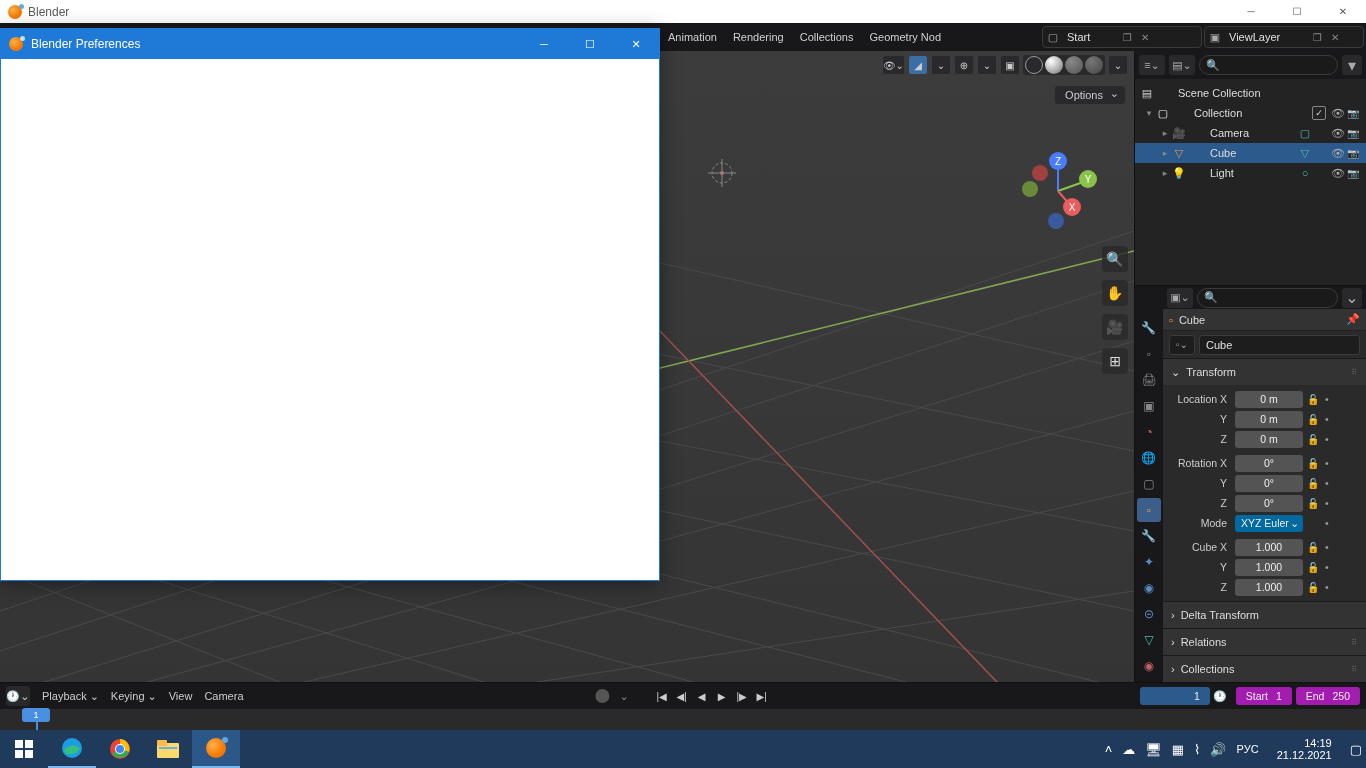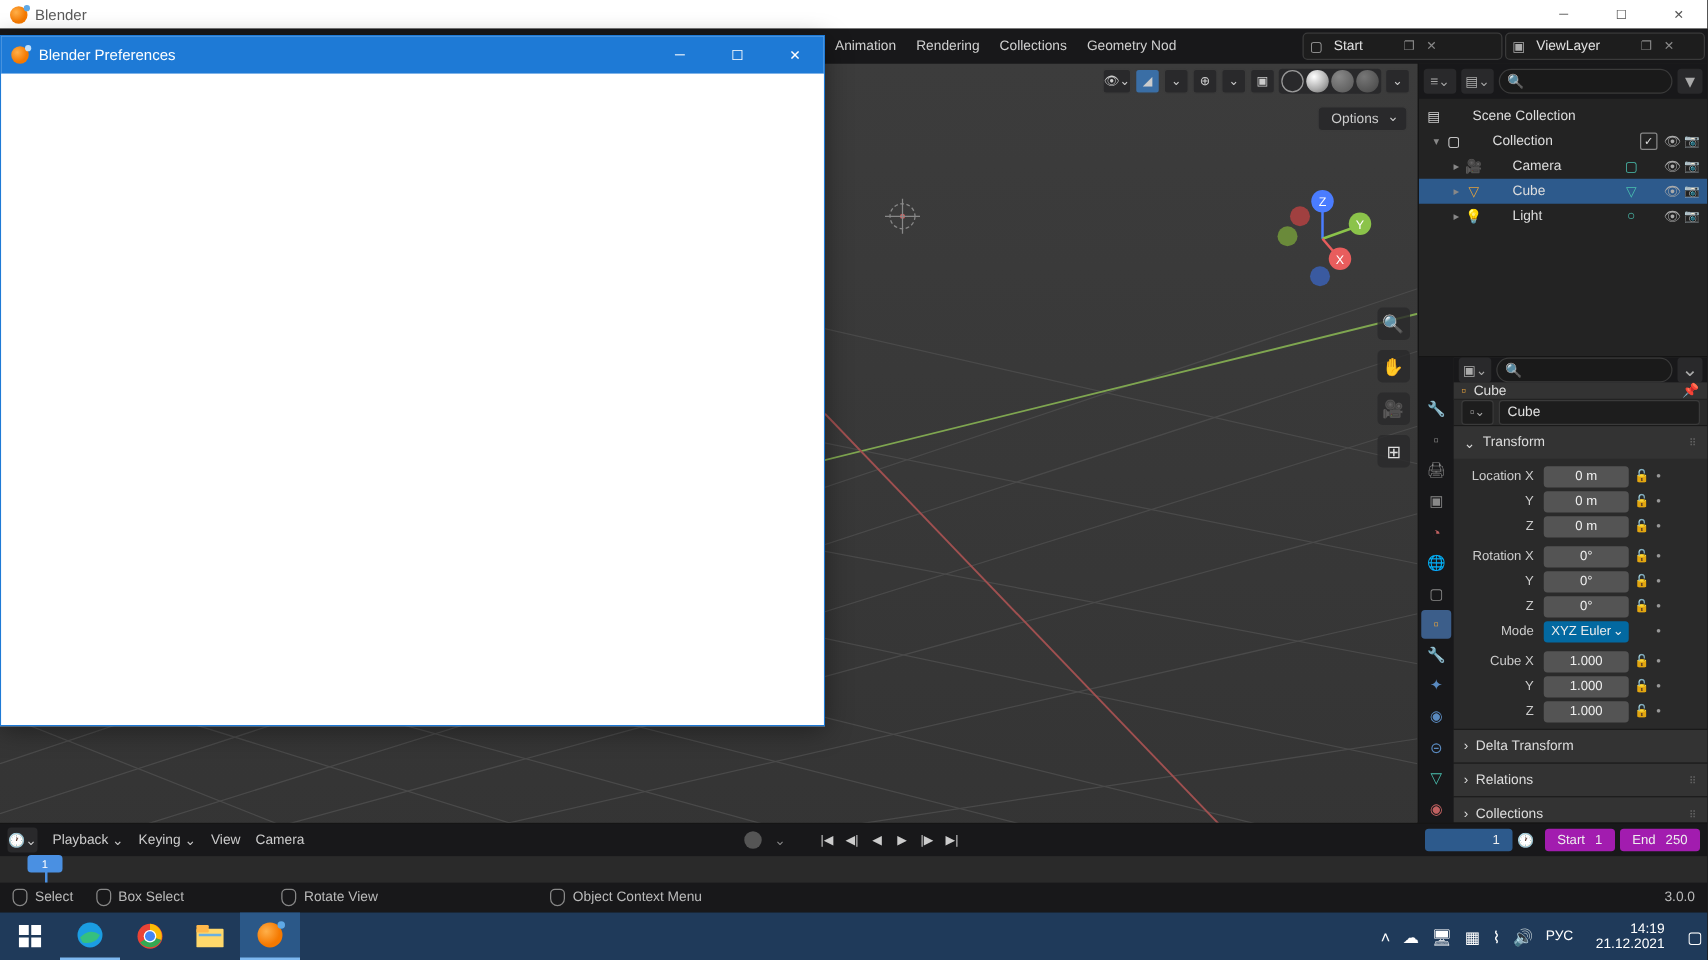--- a/index.html
+++ b/index.html
@@ -472,39 +472,20 @@
           </div>
       </div>
     </div>
     <div class="tl-ruler">
       <div class="marker" style="left:36px">
           <div class="tag">1</div>
         </div>
     </div>
   </div>
 
-  <div class="status">
-    <div class="sitem">
-        <span class="mouse"></span>
-        <span>Select</span>
-      </div>
-    <div class="sitem">
-        <span class="mouse"></span>
-        <span>Box Select</span>
-      </div>
-    <div class="sitem" style="margin-left:60px">
-        <span class="mouse"></span>
-        <span>Rotate View</span>
-      </div>
-    <div class="sitem" style="margin-left:120px">
-        <span class="mouse"></span>
-        <span>Object Context Menu</span>
-      </div>
-    <span class="ver">3.0.0</span>
-  </div>
 </div>
 
 <div class="prefs">
   <div class="prefs-title">
     <span class="logo"></span>
     <span>Blender Preferences</span>
     <span class="sp"></span>
     <div class="wbtn">─</div>
     <div class="wbtn">☐</div>
     <div class="wbtn">✕</div>

